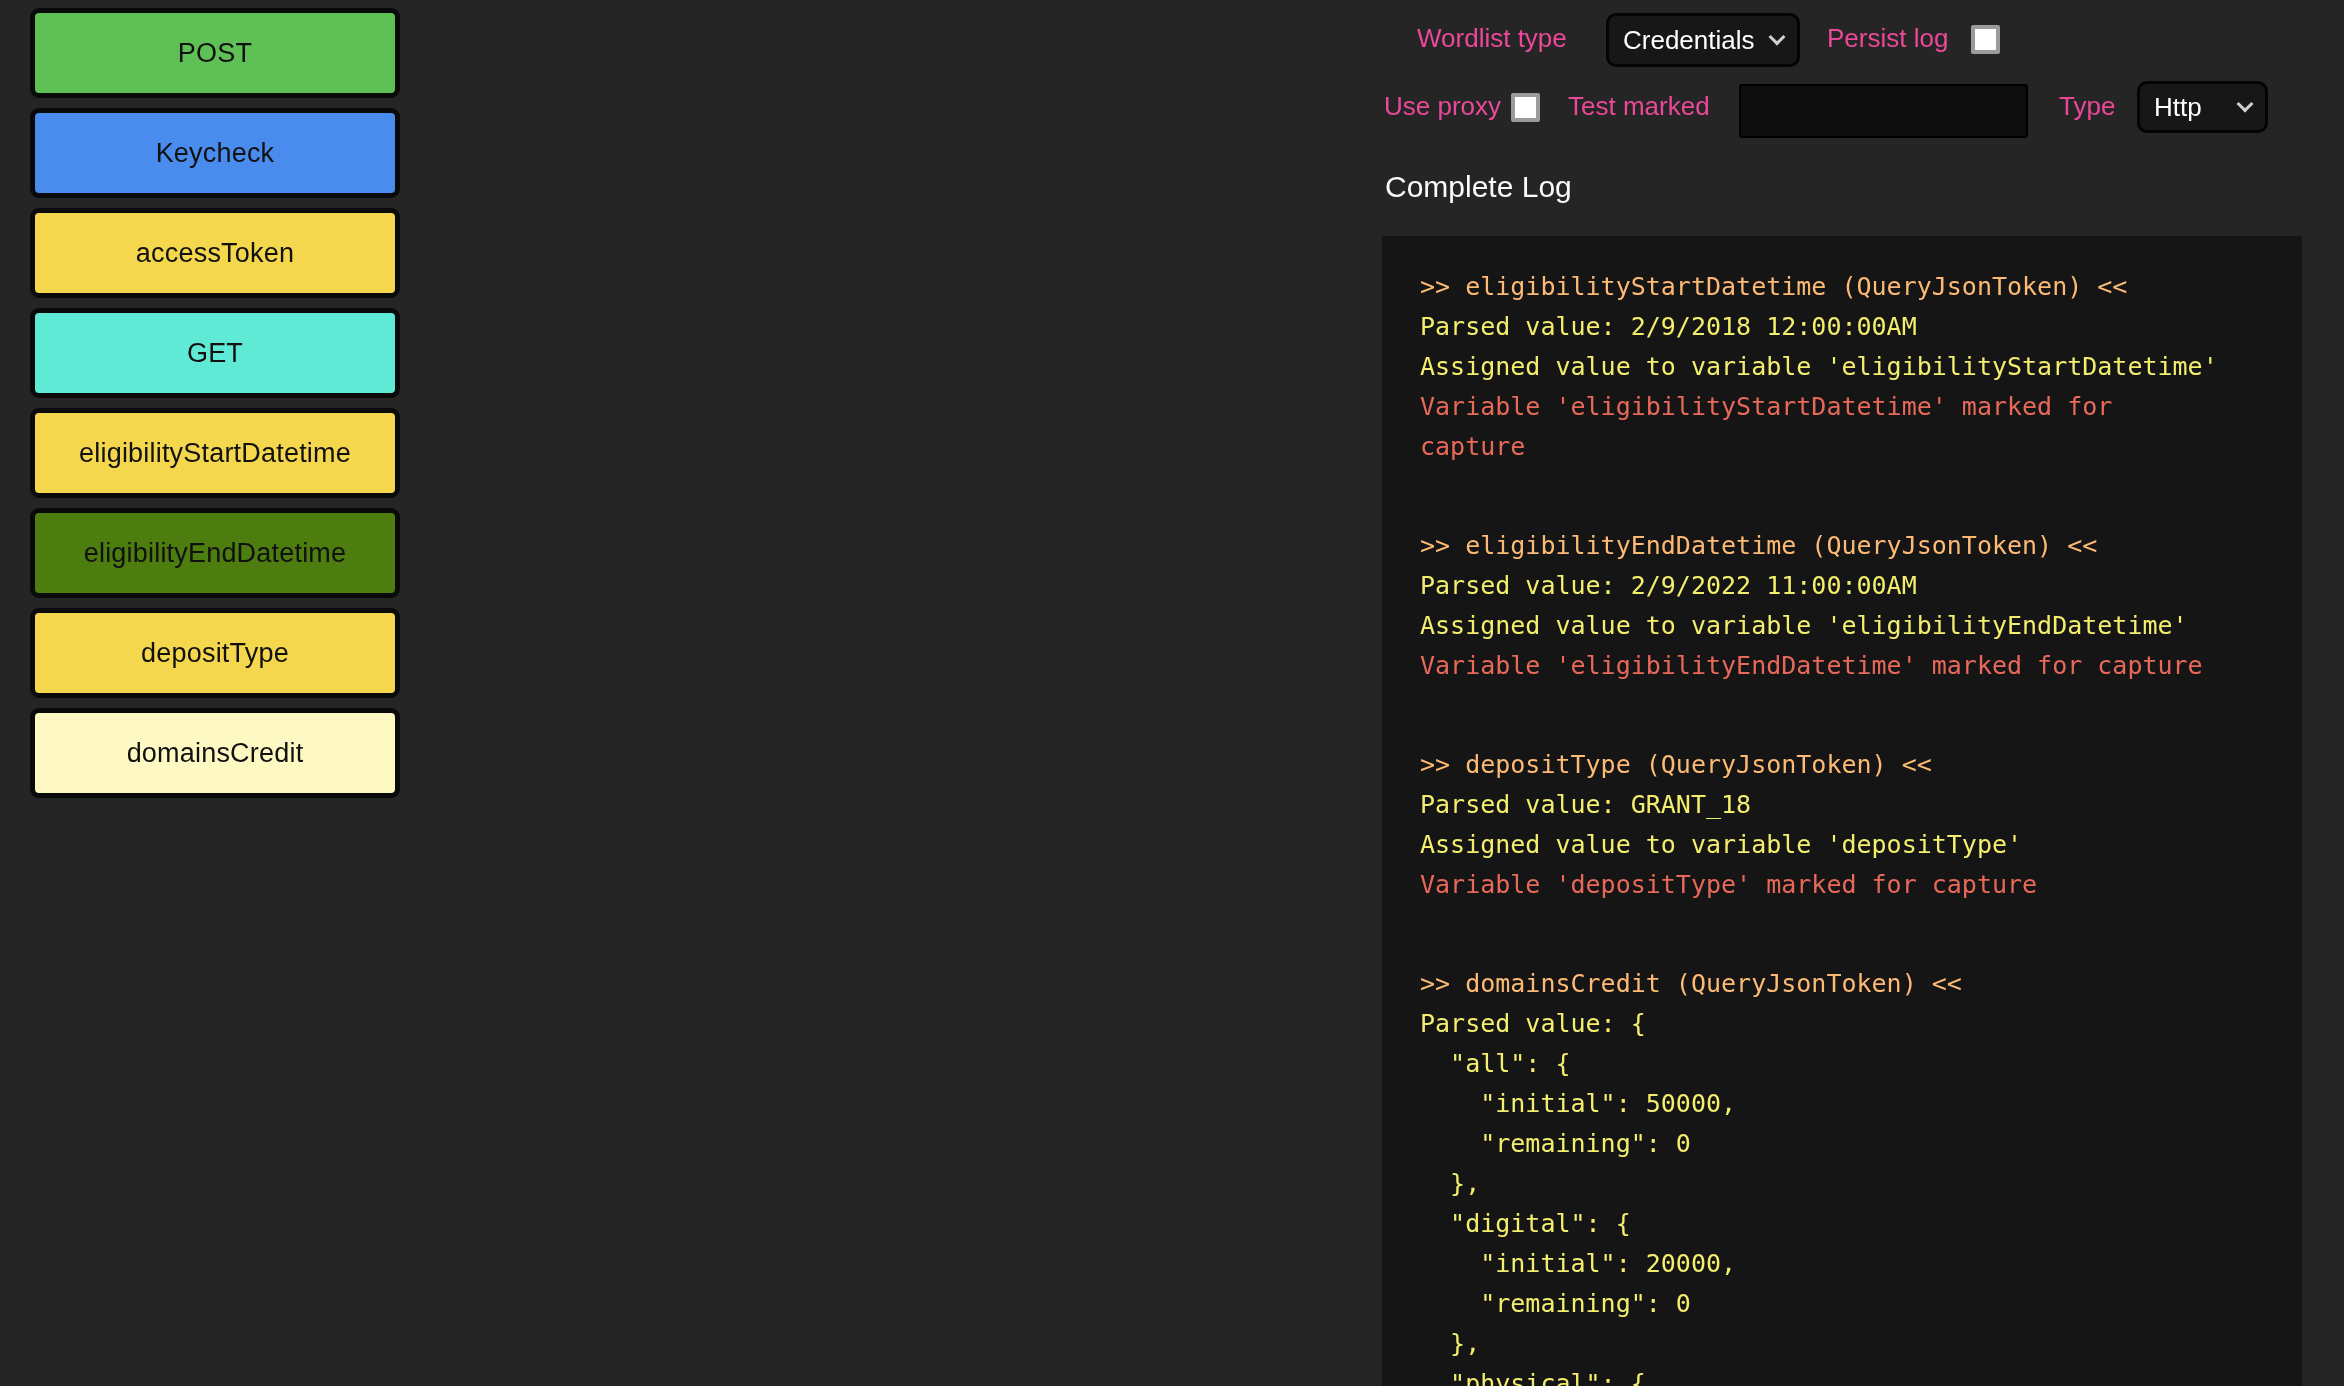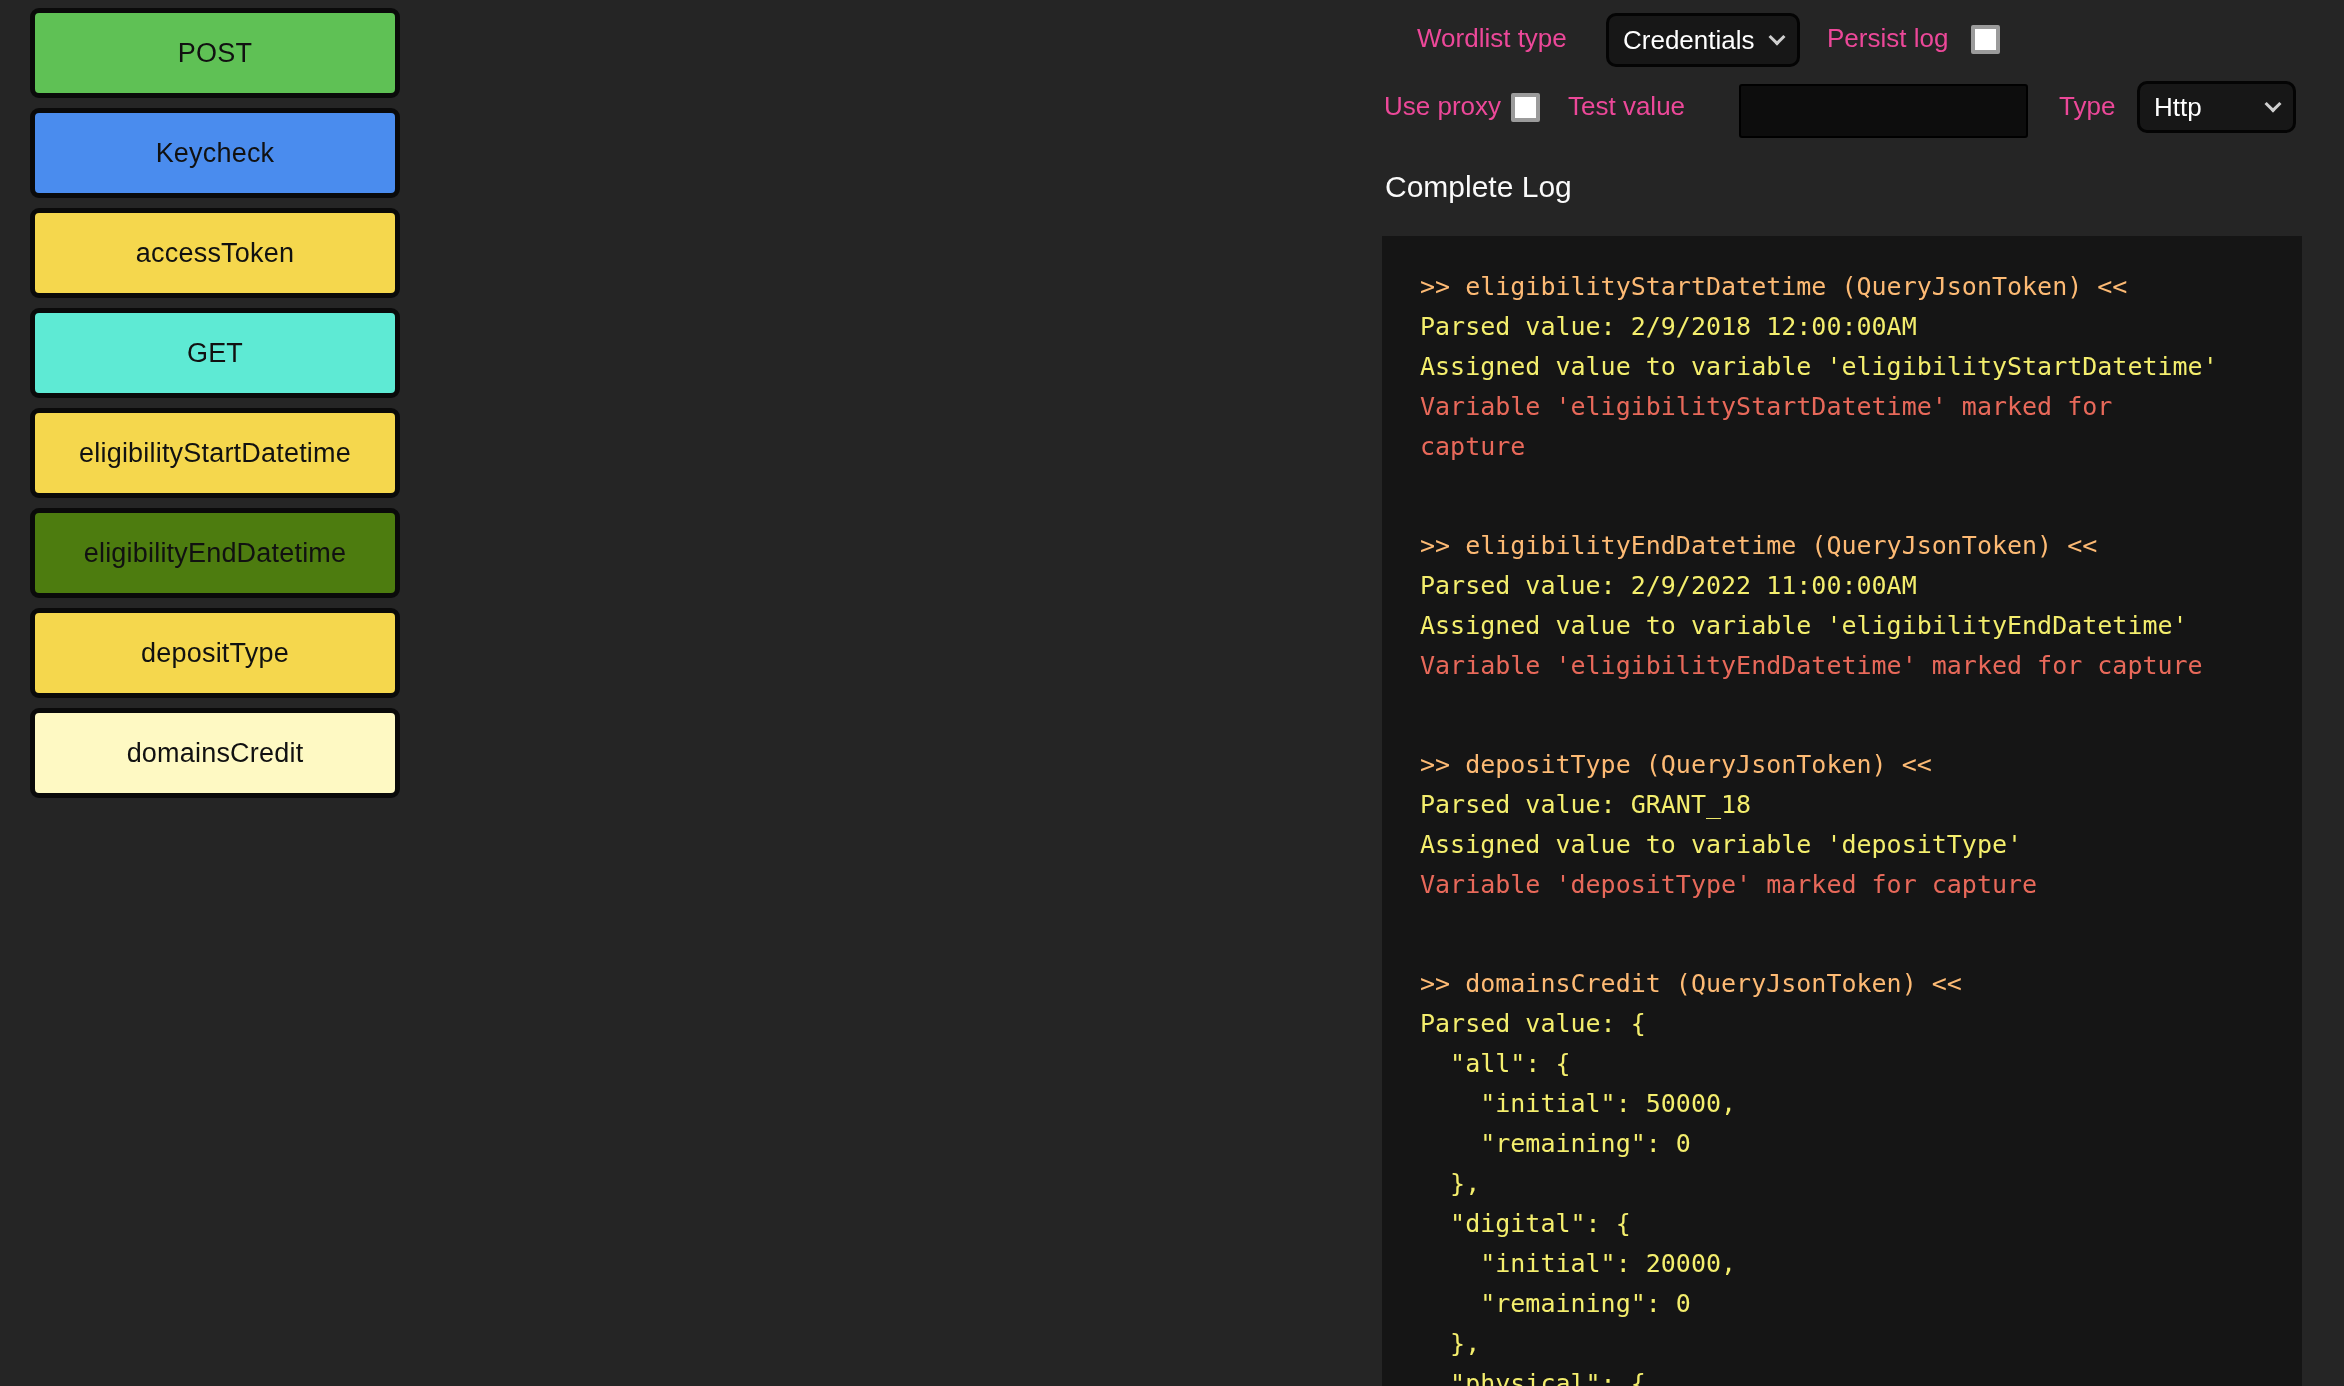--- a/index.html
+++ b/index.html
@@ -101,27 +101,27 @@
 </div>
 
 <span class="tb-label" style="left:1827px; top:23px;">Persist log</span>
 
 <div class="checkbox" style="left:1971px; top:25px;"></div>
 
 <span class="tb-label" style="left:1384px; top:91px;">Use proxy</span>
 
 <div class="checkbox" style="left:1511px; top:93px;"></div>
 
-<span class="tb-label" style="left:1568px; top:91px;">Test value</span>
+<span class="tb-label" style="left:1568px; top:91px;">Test marked</span>
 
 <input class="text-input" style="left: 1739px; top: 84px; width: 289px; height: 54px;" value="">
 
 <span class="tb-label" style="left:2059px; top:91px;">Type</span>
 
-<div class="select-box" style="left:2137px; top:81px; width:159px; height:52px;">
+<div class="select-box" style="left:2137px; top:81px; width:131px; height:52px;">
   <span class="val">Http</span>
   <span class="chevron"></span>
 </div>
 
 <div class="log-title">Complete Log</div>
 
 <div class="log-panel">
     <div class="log-line c-orange">&gt;&gt; eligibilityStartDatetime (QueryJsonToken) &lt;&lt;</div>
     <div class="log-line c-yellow">Parsed value: 2/9/2018 12:00:00AM</div>
     <div class="log-line c-yellow">Assigned value to variable 'eligibilityStartDatetime'</div>

